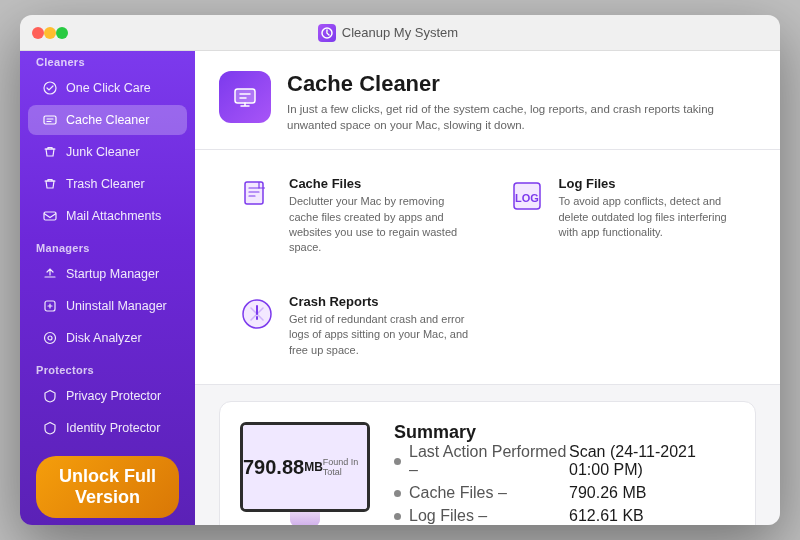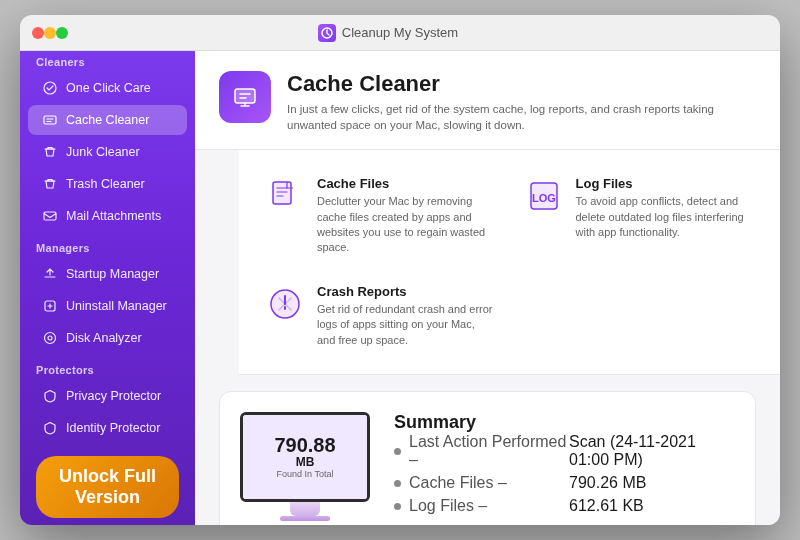--- a/index.html
+++ b/index.html
@@ -146,25 +146,24 @@
     }
     .header-text p {
       font-size: 11.5px;
       color: #666;
       line-height: 1.4;
       max-width: 500px;
     }
     .features-grid {
       display: grid;
       grid-template-columns: 1fr 1fr;
-      gap: 8px;
-      padding: 16px 16px;
+      gap: 18px;
+      padding: 16px 32px;
       background: white;
       border-bottom: 1px solid #e5e5ea;
-      margin-left: 44px;
     }
     .feature-item {
       display: flex;
       align-items: flex-start;
       gap: 12px;
       padding: 10px;
     }
     .feature-icon {
       width: 40px; height: 40px;
       flex-shrink: 0;
@@ -210,21 +209,21 @@
       align-items: center;
       justify-content: center;
       position: relative;
     }
     .monitor-screen-inner {
       background: #f0e8ff;
       width: 100%;
       height: 100%;
       border-radius: 3px;
       display: flex;
-      flex-direction: column;
+      flex-direction: row;
       align-items: center;
       justify-content: center;
     }
     .monitor-stand {
       width: 30px;
       height: 14px;
       background: linear-gradient(180deg, #e8d5f5, #d0b0ea);
       border-radius: 0 0 6px 6px;
     }
     .monitor-base {

